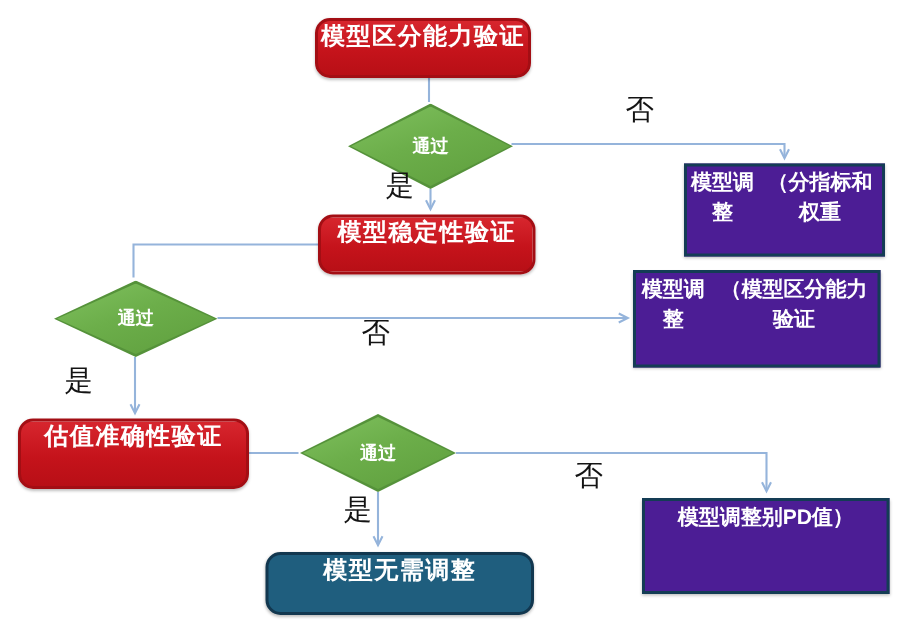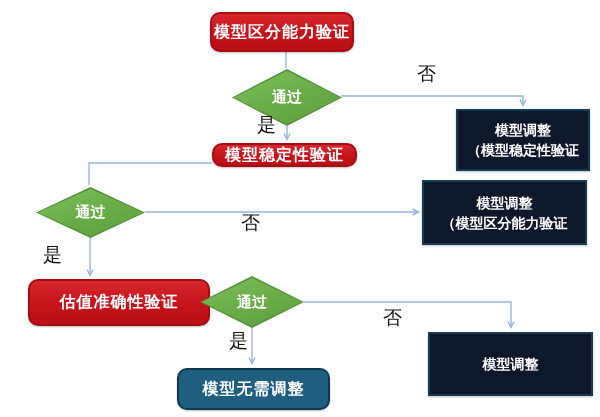--- a/index.html
+++ b/index.html
@@ -2,45 +2,45 @@
 <html><head>
 <meta charset="utf-8">
 <style>
   html,body{margin:0;padding:0;background:#ffffff;}
   .canvas{
     position:relative;width:600px;height:417px;background:#ffffff;overflow:hidden;
     font-family:"Liberation Sans","DejaVu Sans",sans-serif;
   }
   svg.connectors{position:absolute;left:0;top:0;width:600px;height:417px;}
   .node{
-    position:absolute;display:flex;align-items:center;justify-content:center;
+    position:absolute;display:flex;justify-content:center;
     text-align:center;color:#ffffff;font-weight:700;box-sizing:border-box;
   }
   .process{
     background:linear-gradient(180deg,#d7262e 0%,#c5131b 55%,#b80f16 100%);
     border:2px solid #a30e14;border-radius:10px;font-size:16px;
     box-shadow:0 1px 2px rgba(0,0,0,.25);letter-spacing:1px;
   }
   .adjust{
-    background:#0f172a;border:2px solid #143c55;font-size:14px;line-height:20px;
-    box-shadow:0 1px 2px rgba(0,0,0,.25);flex-direction:column;
+    background:#4c1d95;border:2px solid #143c55;font-size:14px;line-height:20px;
+    box-shadow:0 1px 2px rgba(0,0,0,.25);flex-direction:row;
   }
   .adjust .line{display:block;}
   .end-node{
     background:#1f5e7e;border:2px solid #12374f;border-radius:10px;font-size:16px;
     box-shadow:0 1px 2px rgba(0,0,0,.25);letter-spacing:1px;
   }
   .diamond{position:absolute;}
   .d-outer{position:absolute;left:0;top:0;right:0;bottom:0;background:#55923a;
     clip-path:polygon(50% 0,100% 50%,50% 100%,0 50%);}
   .d-inner{position:absolute;left:2px;top:2px;right:2px;bottom:2px;
     background:linear-gradient(160deg,#80c15f 0%,#6cae4a 45%,#5e9e3d 100%);
     clip-path:polygon(50% 0,100% 50%,50% 100%,0 50%);}
   .d-label{position:absolute;left:0;top:0;right:0;bottom:0;display:flex;
-    align-items:center;justify-content:center;color:#fff;font-weight:700;font-size:15px;}
+    align-items:center;justify-content:center;color:#fff;font-weight:700;font-size:12px;}
   .edge-label{
     position:absolute;font-family:"Liberation Serif","DejaVu Serif",serif;
     font-size:19px;color:#141414;line-height:20px;
   }
 </style>
 </head>
 <body>
 
 <div class="canvas">
 
@@ -58,25 +58,25 @@
     <path d="M145 212 H 418" stroke="#95B4DB" stroke-width="1.4" marker-end="url(#arr)"></path>
     <path d="M166 302 H 199" stroke="#95B4DB" stroke-width="1.4"></path>
     <path d="M252 328 V 363" stroke="#95B4DB" stroke-width="1.4" marker-end="url(#arr)"></path>
     <path d="M304 302 H 511 V 327" stroke="#95B4DB" stroke-width="1.4" marker-end="url(#arr)"></path>
   </svg>
 
   <div class="node process" style="left:210px;top:12px;width:144px;height:40px;">
     <span>模型区分能力验证</span>
   </div>
 
-  <div class="node process" style="left:212px;top:143px;width:145px;height:24px;">
+  <div class="node process" style="left:212px;top:143px;width:145px;height:40px;">
     <span>模型稳定性验证</span>
   </div>
 
-  <div class="node process" style="left:28px;top:279px;width:182px;height:47px;">
+  <div class="node process" style="left:12px;top:279px;width:154px;height:47px;">
     <span>估值准确性验证</span>
   </div>
 
   <div class="diamond" style="left:232px;top:69px;width:110px;height:57px;">
     <div class="d-outer"></div>
     <div class="d-inner"></div>
     <div class="d-label">通过</div>
   </div>
 
   <div class="diamond" style="left:36px;top:187px;width:109px;height:51px;">
@@ -86,33 +86,34 @@
   </div>
 
   <div class="diamond" style="left:200px;top:276px;width:104px;height:52px;">
     <div class="d-outer"></div>
     <div class="d-inner"></div>
     <div class="d-label">通过</div>
   </div>
 
   <div class="node adjust" style="left:456px;top:109px;width:134px;height:62px;">
     <span class="line">模型调整</span>
-    <span class="line">（模型稳定性验证</span>
+    <span class="line">（分指标和权重</span>
   </div>
 
   <div class="node adjust" style="left:422px;top:180px;width:165px;height:65px;">
     <span class="line">模型调整</span>
     <span class="line">（模型区分能力验证</span>
   </div>
 
   <div class="node adjust" style="left:428px;top:332px;width:165px;height:64px;">
     <span class="line">模型调整</span>
+    <span class="line">别PD值）</span>
   </div>
 
-  <div class="node end-node" style="left:177px;top:368px;width:153px;height:42px;">
+  <div class="node end-node" style="left:177px;top:368px;width:179px;height:42px;">
     <span>模型无需调整</span>
   </div>
 
   <div class="edge-label" style="left:417px;top:64px;">否</div>
   <div class="edge-label" style="left:257px;top:115px;">是</div>
   <div class="edge-label" style="left:241px;top:213px;">否</div>
   <div class="edge-label" style="left:43px;top:245px;">是</div>
   <div class="edge-label" style="left:383px;top:308px;">否</div>
   <div class="edge-label" style="left:229px;top:331px;">是</div>
 

